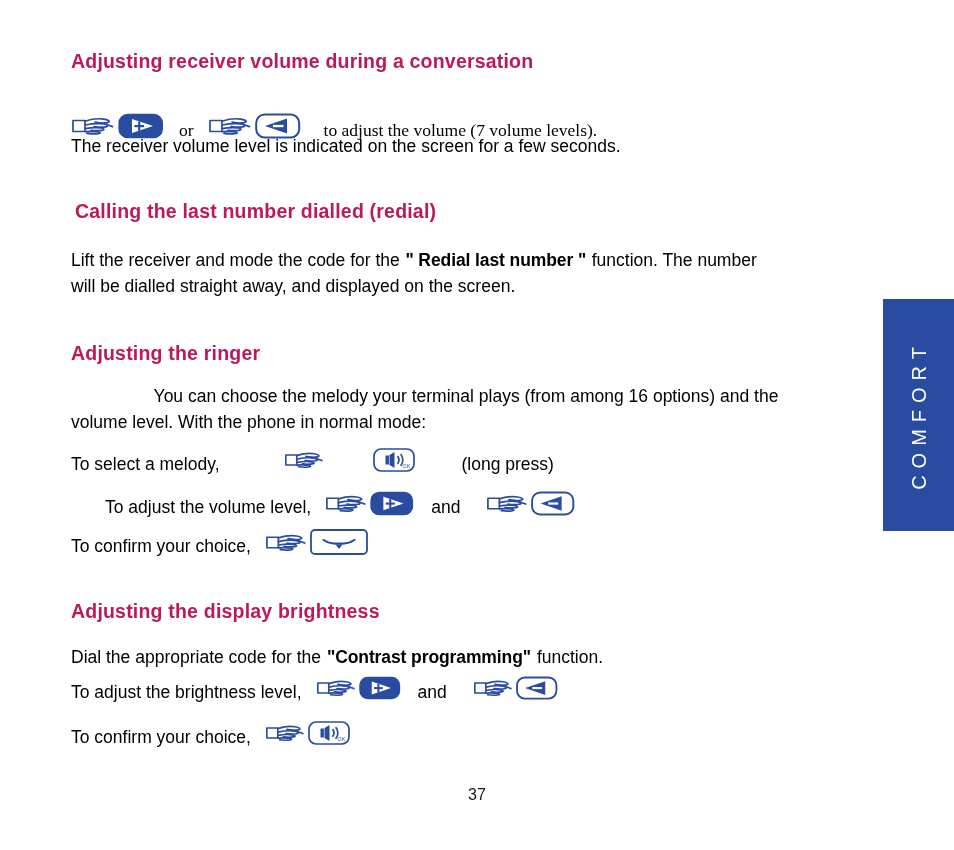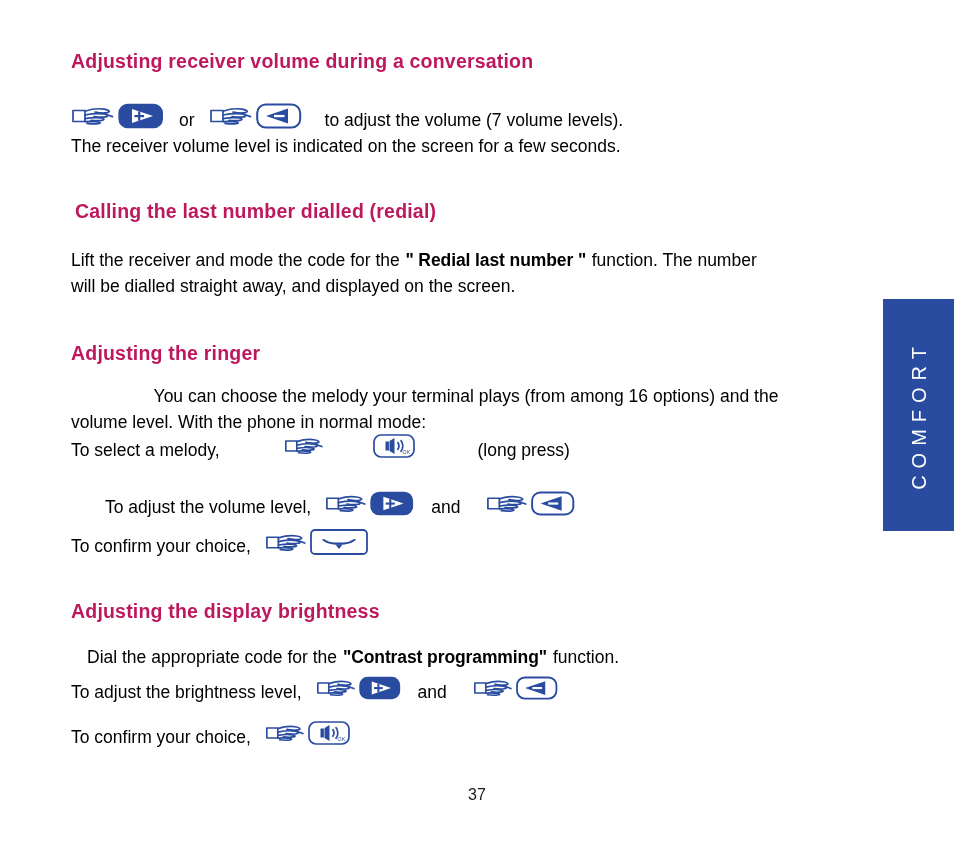--- a/index.html
+++ b/index.html
@@ -117,21 +117,21 @@
 <div class="page">
 
   <div class="side-tab">
     <span class="side-tab-label">COMFORT</span>
   </div>
 
   <div class="content">
 
     <h2 class="heading abs" style="left:0; top:50px;">Adjusting receiver volume during a conversation</h2>
 
-    <div class="body row abs" style="left:0; top:101px;">
+    <div class="body row abs" style="left:0; top:111px;font-family:Liberation Serif, serif;">
 
       <span class="hand">
         <svg width="46" height="26" viewBox="0 0 46 26">
           <g fill="none" stroke="#2A4CA0" stroke-width="1.7" stroke-linejoin="round" stroke-linecap="round">
             <path d="M2 7.5 h12 v11 H2 z" fill="#ffffff"></path>
             <path d="M14 8.2 C20 6.2 27 5.2 33 6.2 C38 7.0 40 8.8 36.5 9.6 C33 10.4 28 10.0 25 9.6" fill="#ffffff"></path>
             <path d="M14 12.0 C21 10.6 28 10.2 33 11.0 C37 11.7 38 13.2 34.5 13.8 C31 14.4 26 14.0 23 13.6" fill="#ffffff"></path>
             <path d="M14 15.6 C20 14.6 26 14.4 30 15.0 C33.5 15.6 34 16.8 31 17.3 C28 17.8 23 17.6 20 17.3" fill="#ffffff"></path>
             <path d="M14 18.6 C19 18.2 24 18.4 27 18.9 C30 19.4 30 20.4 27 20.7 C24 21.0 19 20.8 16 20.4" fill="#ffffff"></path>
             <path d="M24 9.0 C30 9.6 37 11.6 41.5 13.6"></path>
@@ -182,21 +182,21 @@
       <span style="margin-left:0.32em;">function. The number</span>
     </div>
 
     <div class="body abs" style="left:0; top:273px;">will be dialled straight away, and displayed on the screen.</div>
 
     <h2 class="heading abs" style="left:0; top:342px;">Adjusting the ringer</h2>
 
     <div class="body abs" style="left:0; top:383px; width:790px;text-align:center;">You can choose the melody your terminal plays (from among 16 options) and the</div>
     <div class="body abs" style="left:0; top:409px;">volume level.  With the phone in normal mode:</div>
 
-    <div class="body row abs" style="left:0; top:432px;gap:46px;">
+    <div class="body row abs" style="left:0; top:446px;gap:46px;">
       <span>To select a melody,</span>
       <span class="hand" style="margin-left:18px;">
         <svg width="42" height="24" viewBox="0 0 46 26">
           <g fill="none" stroke="#2A4CA0" stroke-width="1.8" stroke-linejoin="round" stroke-linecap="round">
             <path d="M2 7.5 h12 v11 H2 z" fill="#ffffff"></path>
             <path d="M14 8.2 C20 6.2 27 5.2 33 6.2 C38 7.0 40 8.8 36.5 9.6 C33 10.4 28 10.0 25 9.6" fill="#ffffff"></path>
             <path d="M14 12.0 C21 10.6 28 10.2 33 11.0 C37 11.7 38 13.2 34.5 13.8 C31 14.4 26 14.0 23 13.6" fill="#ffffff"></path>
             <path d="M14 15.6 C20 14.6 26 14.4 30 15.0 C33.5 15.6 34 16.8 31 17.3 C28 17.8 23 17.6 20 17.3" fill="#ffffff"></path>
             <path d="M14 18.6 C19 18.2 24 18.4 27 18.9 C30 19.4 30 20.4 27 20.7 C24 21.0 19 20.8 16 20.4" fill="#ffffff"></path>
             <path d="M24 9.0 C30 9.6 37 11.6 41.5 13.6"></path>
@@ -206,21 +206,21 @@
       <span class="key">
         <svg width="44" height="28" viewBox="0 0 44 28">
           <rect x="2" y="3" width="40" height="22" rx="7" ry="7" fill="#ffffff" stroke="#2A4CA0" stroke-width="1.7"></rect>
           <rect x="13.5" y="9.5" width="3.4" height="9" fill="#2A4CA0"></rect>
           <polygon points="17.5,9.0 22.5,6.0 22.5,22.0 17.5,19.0" fill="#2A4CA0"></polygon>
           <path d="M25.5 10.2 C27.4 12.2 27.4 15.8 25.5 17.8" fill="none" stroke="#2A4CA0" stroke-width="1.8"></path>
           <path d="M28.6 8.2 C31.6 11.4 31.6 16.6 28.6 19.8" fill="none" stroke="#2A4CA0" stroke-width="1.7"></path>
           <text x="30.5" y="21.8" font-family="Liberation Sans, sans-serif" font-size="5.2" fill="#2A4CA0" letter-spacing="0.3">OK</text>
         </svg>
       </span>
-      <span style="margin-left:16px;">(long press)</span>
+      <span style="">(long press)</span>
     </div>
 
     <div class="body row abs" style="left:0; top:489px;margin-left:34px;">
       <span>To adjust the volume level,</span>
       <span class="hand" style="margin-left:14px;">
         <svg width="44" height="25" viewBox="0 0 46 26">
           <g fill="none" stroke="#2A4CA0" stroke-width="1.8" stroke-linejoin="round" stroke-linecap="round">
             <path d="M2 7.5 h12 v11 H2 z" fill="#ffffff"></path>
             <path d="M14 8.2 C20 6.2 27 5.2 33 6.2 C38 7.0 40 8.8 36.5 9.6 C33 10.4 28 10.0 25 9.6" fill="#ffffff"></path>
             <path d="M14 12.0 C21 10.6 28 10.2 33 11.0 C37 11.7 38 13.2 34.5 13.8 C31 14.4 26 14.0 23 13.6" fill="#ffffff"></path>
@@ -278,21 +278,21 @@
         <svg width="60" height="30" viewBox="0 0 60 30">
           <rect x="2" y="3" width="56" height="24" rx="4" ry="4" fill="#ffffff" stroke="#2A4CA0" stroke-width="1.8"></rect>
           <path d="M13 12.5 C18 19.5 42 19.5 47 12.5 C45 10.5 41.5 14.5 38.5 15.0 C34 15.8 26 15.8 21.5 15.0 C18.5 14.5 15 10.5 13 12.5 Z" fill="#2A4CA0"></path>
           <polygon points="26.5,17.5 33.5,17.5 30,22.0" fill="#2A4CA0"></polygon>
         </svg>
       </span>
     </div>
 
     <h2 class="heading abs" style="left:0; top:600px;">Adjusting the display brightness</h2>
 
-    <div class="body row abs" style="left:16px; top:644px;">
+    <div class="body row abs" style="left:0; top:644px;">
       <span>Dial the appropriate code for the</span>
       <span class="bold-term" style="margin-left:0.34em;">"Contrast programming"</span>
       <span style="margin-left:0.34em;">function.</span>
     </div>
 
     <div class="body row abs" style="left:0; top:674px;">
       <span>To adjust the brightness level,</span>
       <span class="hand" style="margin-left:14px;">
         <svg width="42" height="24" viewBox="0 0 46 26">
           <g fill="none" stroke="#2A4CA0" stroke-width="1.8" stroke-linejoin="round" stroke-linecap="round">

